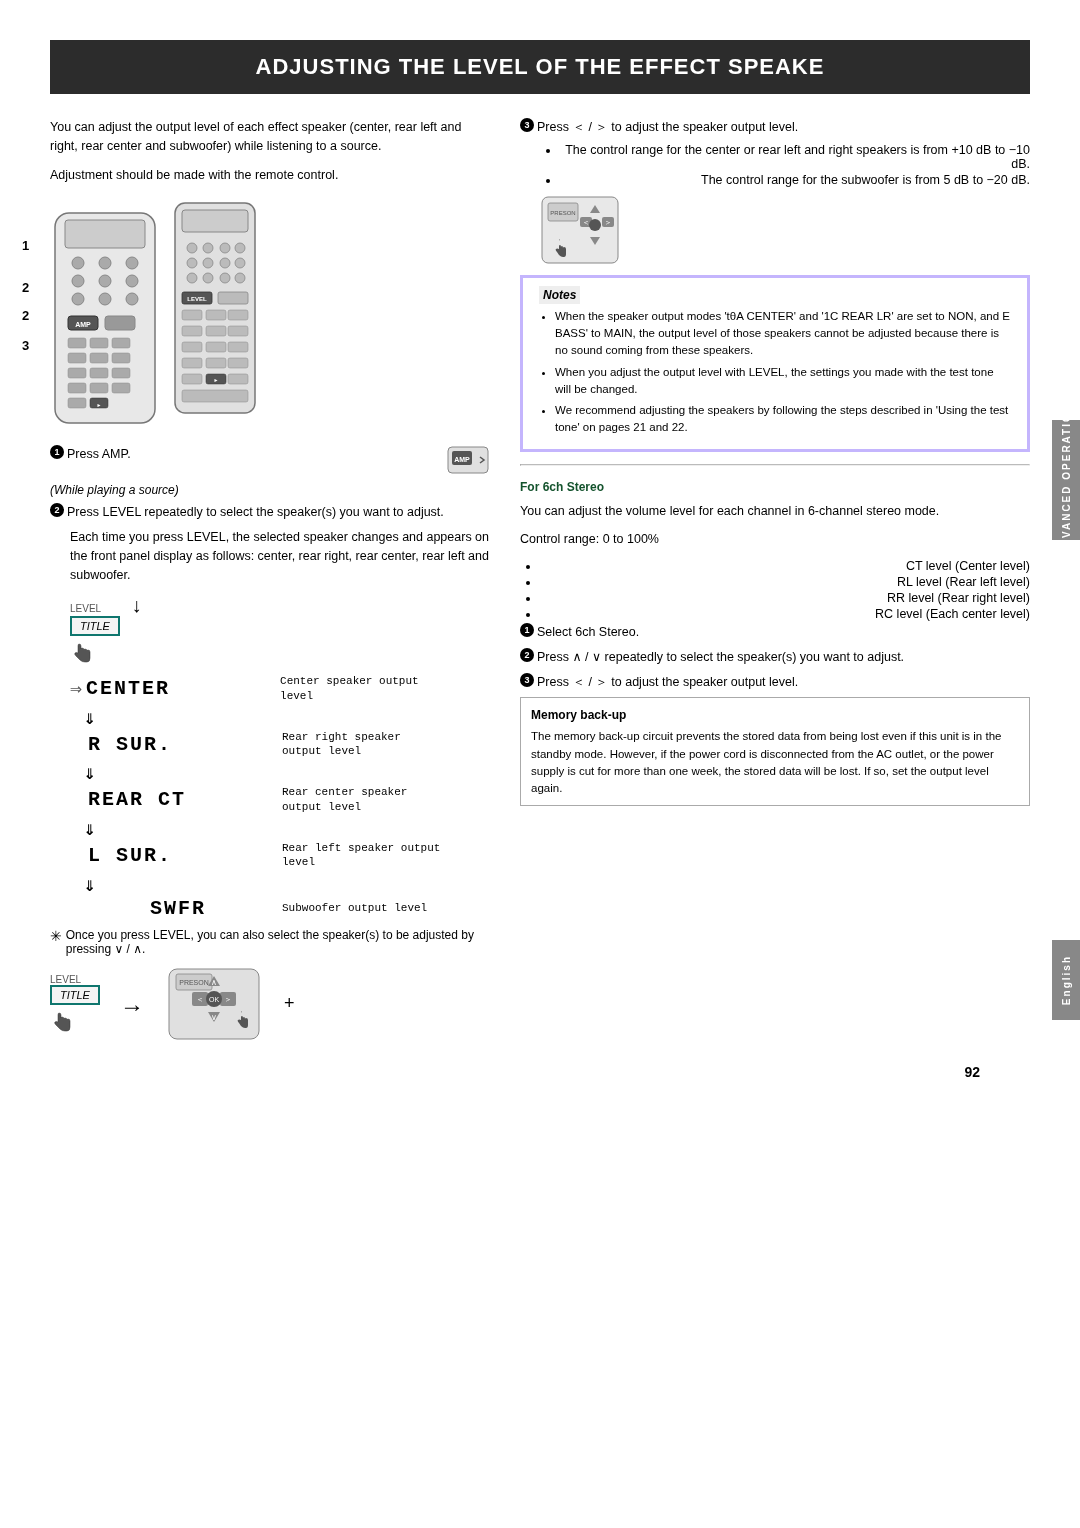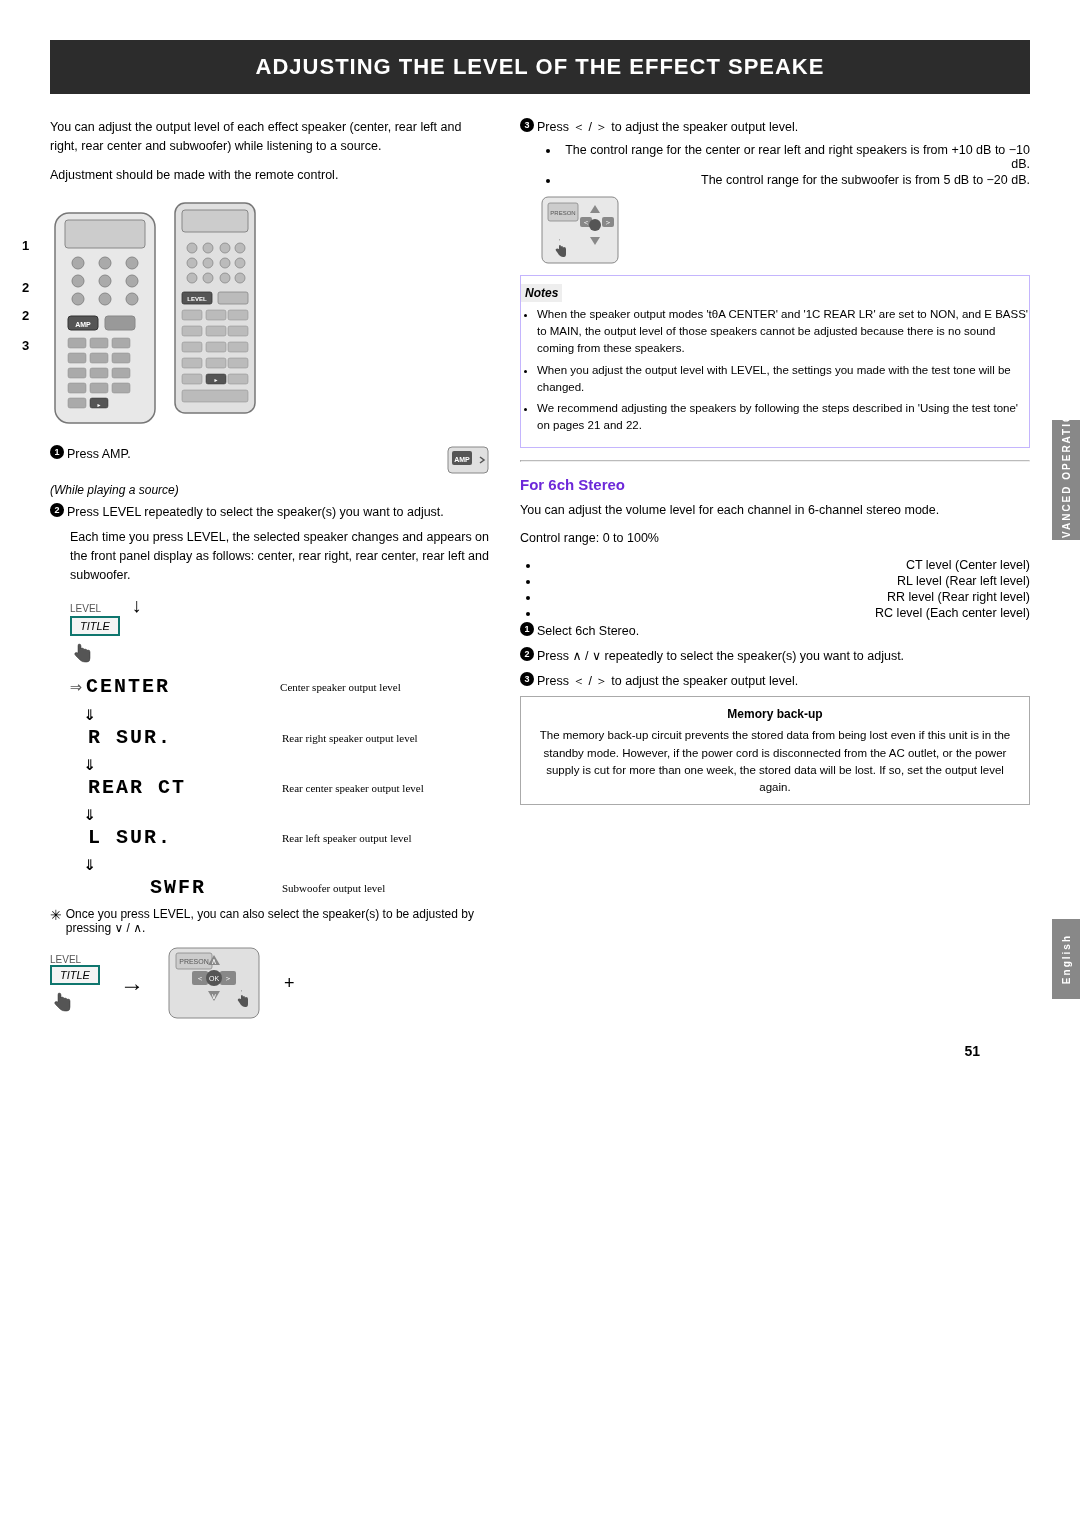--- a/index.html
+++ b/index.html
@@ -103,29 +103,29 @@
       font-size: 20px;
       font-weight: bold;
       font-family: 'Courier New', monospace;
       letter-spacing: 2px;
       min-width: 180px;
     }
 
     .speaker-desc {
       font-size: 11px;
       margin-left: 14px;
-      font-family: Liberation Serif, serif;
+      font-family: Liberation Mono, monospace;
       line-height: 1.3;
       max-width: 160px;
     }
 
     
     .notes-box {
-      border: 1px solid #c4b5fd;
-      padding: 8px 0;
+      border: 3px solid #c4b5fd;
+      padding: 8px 16px;
       margin: 10px 0;
       font-size: 11.5px;
       line-height: 1.5;
     }
 
     .notes-title {
       font-style: italic;
       font-weight: bold;
       font-size: 12px;
       margin-bottom: 4px;
@@ -153,24 +153,24 @@
     }
 
     .memory-title {
       font-weight: bold;
       font-size: 12px;
       margin-bottom: 4px;
     }
 
     
     .section-title {
-      font-size: 15px;
+      font-size: 12px;
       font-weight: bold;
       margin: 14px 0 8px 0;
-      color: #6d28d9;
+      color: #14532d;
     }
 
     .bullet-list {
       list-style: disc;
       padding-left: 20px;
       font-size: 12.5px;
     }
 
     .bullet-list li {
       margin-bottom: 2px;
@@ -540,29 +540,29 @@
       <div class="step-row" style="margin-top:6px;">
         <span class="inline-step">2</span>
         <span class="step-content">Press ∧ / ∨ repeatedly to select the speaker(s) you want to adjust.</span>
       </div>
 
       <div class="step-row" style="margin-top:6px;">
         <span class="inline-step">3</span>
         <span class="step-content">Press ＜ / ＞ to adjust the speaker output level.</span>
       </div>
 
-      <div class="memory-box" style="margin-top:0;text-align:center;">
+      <div class="memory-box" style="margin-top:0;">
         <div class="memory-title">Memory back-up</div>
         <span>The memory back-up circuit prevents the stored data from being lost even if this unit is in the standby mode. However, if the power cord is disconnected from the AC outlet, or the power supply is cut for more than one week, the stored data will be lost. If so, set the output level again.</span>
       </div>
 
     </div>
   </div>
 
-  <div class="page-num">51</div>
+  <div class="page-num">92</div>
 
   <div class="right-sidebar" style="top: 420px;">
     <span class="right-sidebar-text">ADVANCED OPERATION</span>
   </div>
 
   <div class="english-sidebar">
     <span class="english-sidebar-text">English</span>
   </div>
 
 </div>

